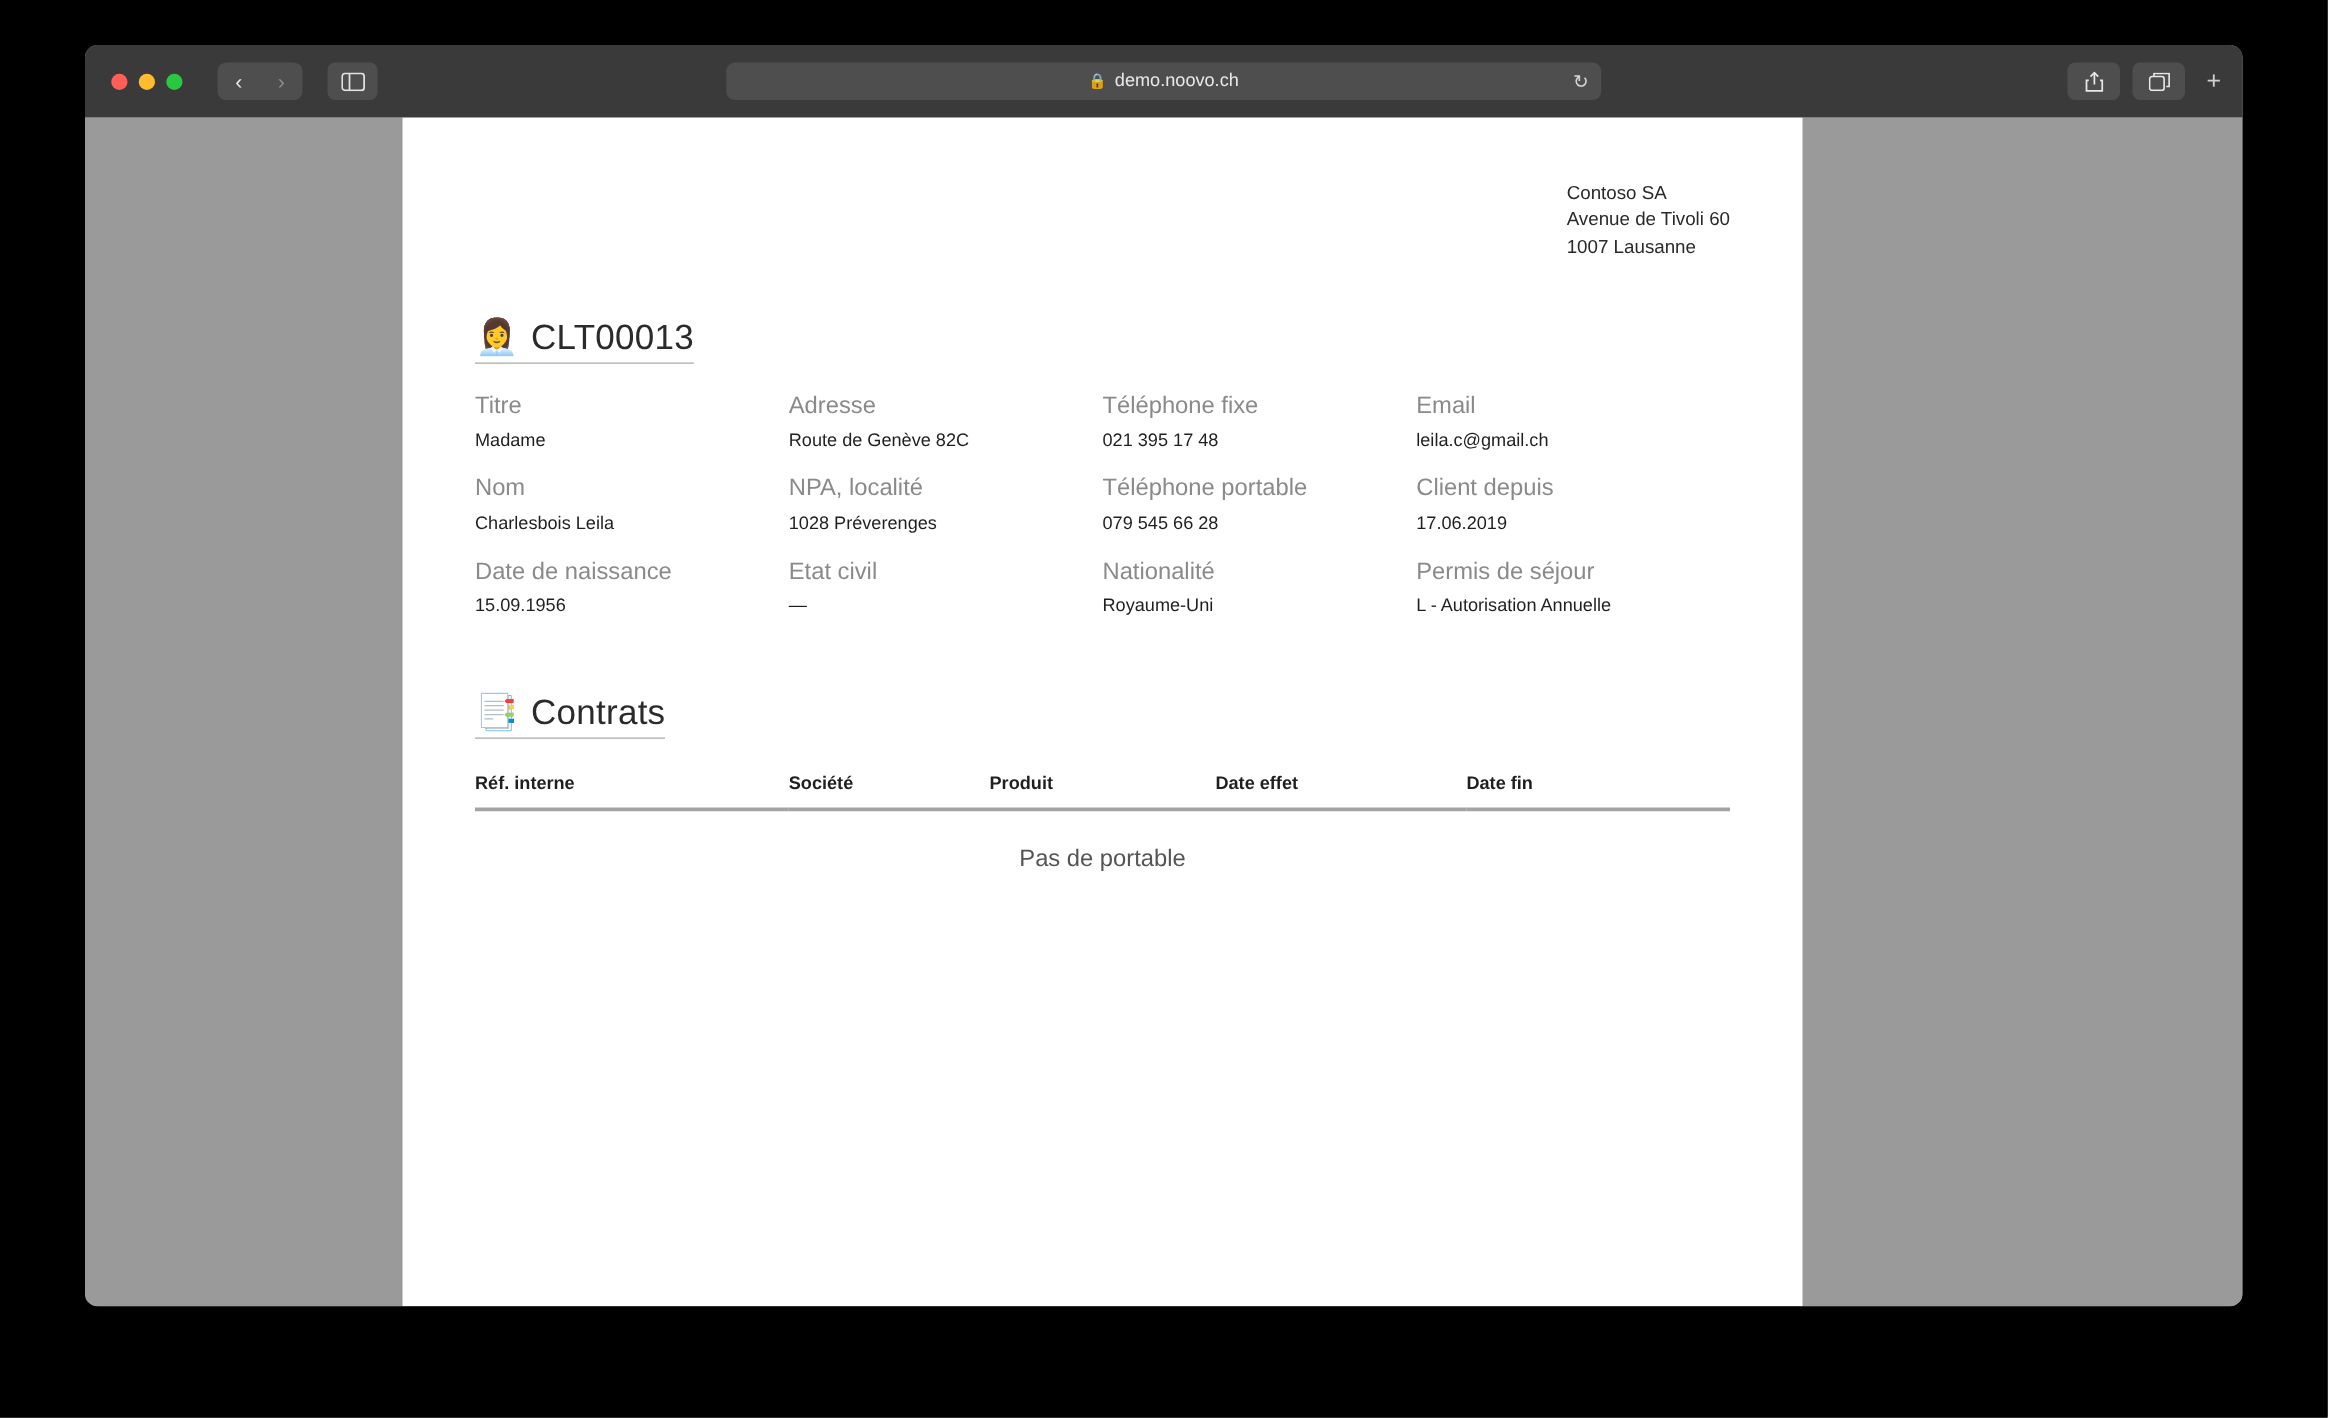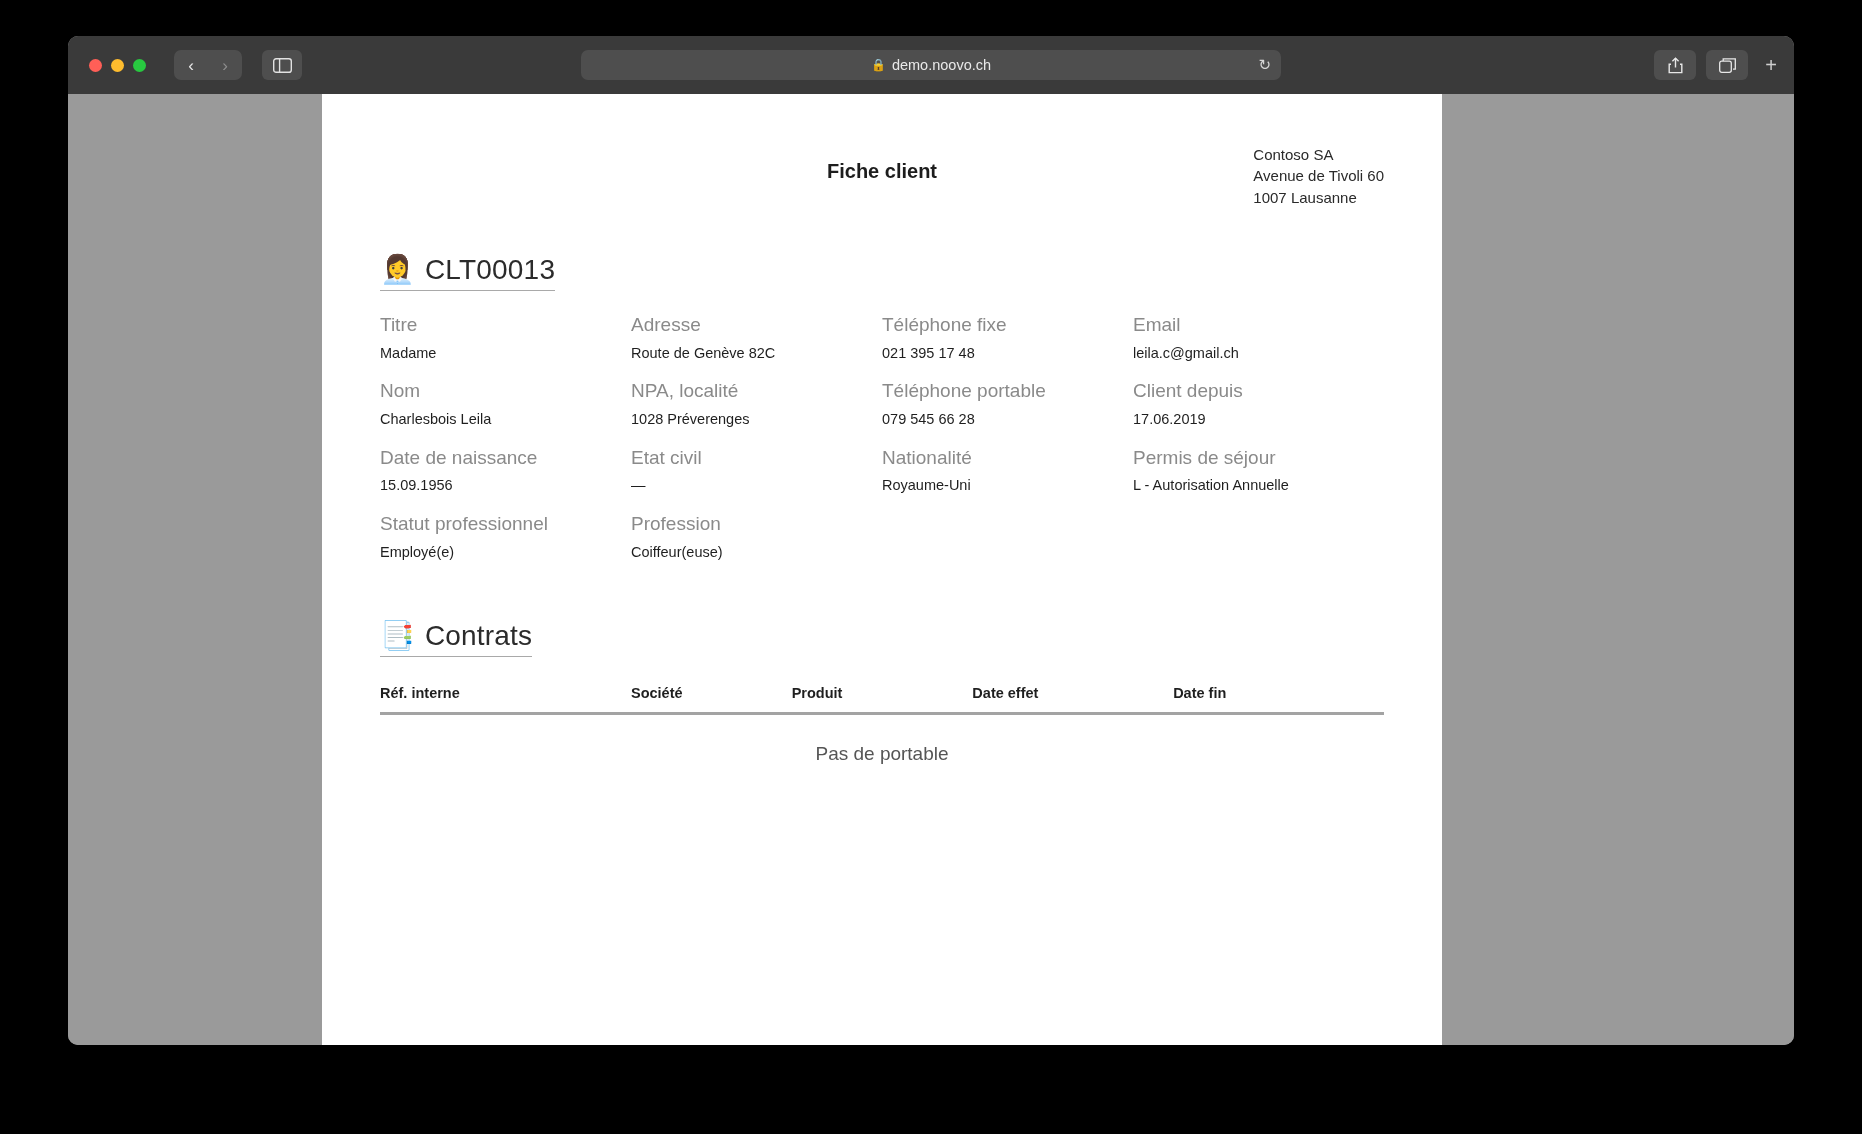--- a/index.html
+++ b/index.html
@@ -330,21 +330,20 @@
         </div>
         <div class="plus-btn">+</div>
       </div>
     </div>
 
     <div class="viewport">
       <div class="page-sheet">
         <div class="sheet-inner">
 
           <div class="doc-header">
-            <div class="doc-title">Fiche client</div>
             <div class="company-block">
               <div>Contoso SA</div>
               <div>Avenue de Tivoli 60</div>
               <div>1007 Lausanne</div>
             </div>
           </div>
 
           
           <div class="section-head">
             <span class="sec-icon">👩‍💼</span>
@@ -403,32 +402,20 @@
               <div class="field">
                 <div class="field-label">Nationalité</div>
                 <div class="field-value">Royaume-Uni</div>
               </div>
               <div class="field">
                 <div class="field-label">Permis de séjour</div>
                 <div class="field-value">L - Autorisation Annuelle</div>
               </div>
             </div>
 
-            <div class="field-row">
-              <div class="field">
-                <div class="field-label">Statut professionnel</div>
-                <div class="field-value">Employé(e)</div>
-              </div>
-              <div class="field">
-                <div class="field-label">Profession</div>
-                <div class="field-value">Coiffeur(euse)</div>
-              </div>
-              <div class="field"></div>
-              <div class="field"></div>
-            </div>
 
           </div>
 
           
           <div class="section-head">
             <span class="sec-icon">📑</span>
             <span class="sec-title">Contrats</span>
           </div>
 
           <table class="contracts-table">

